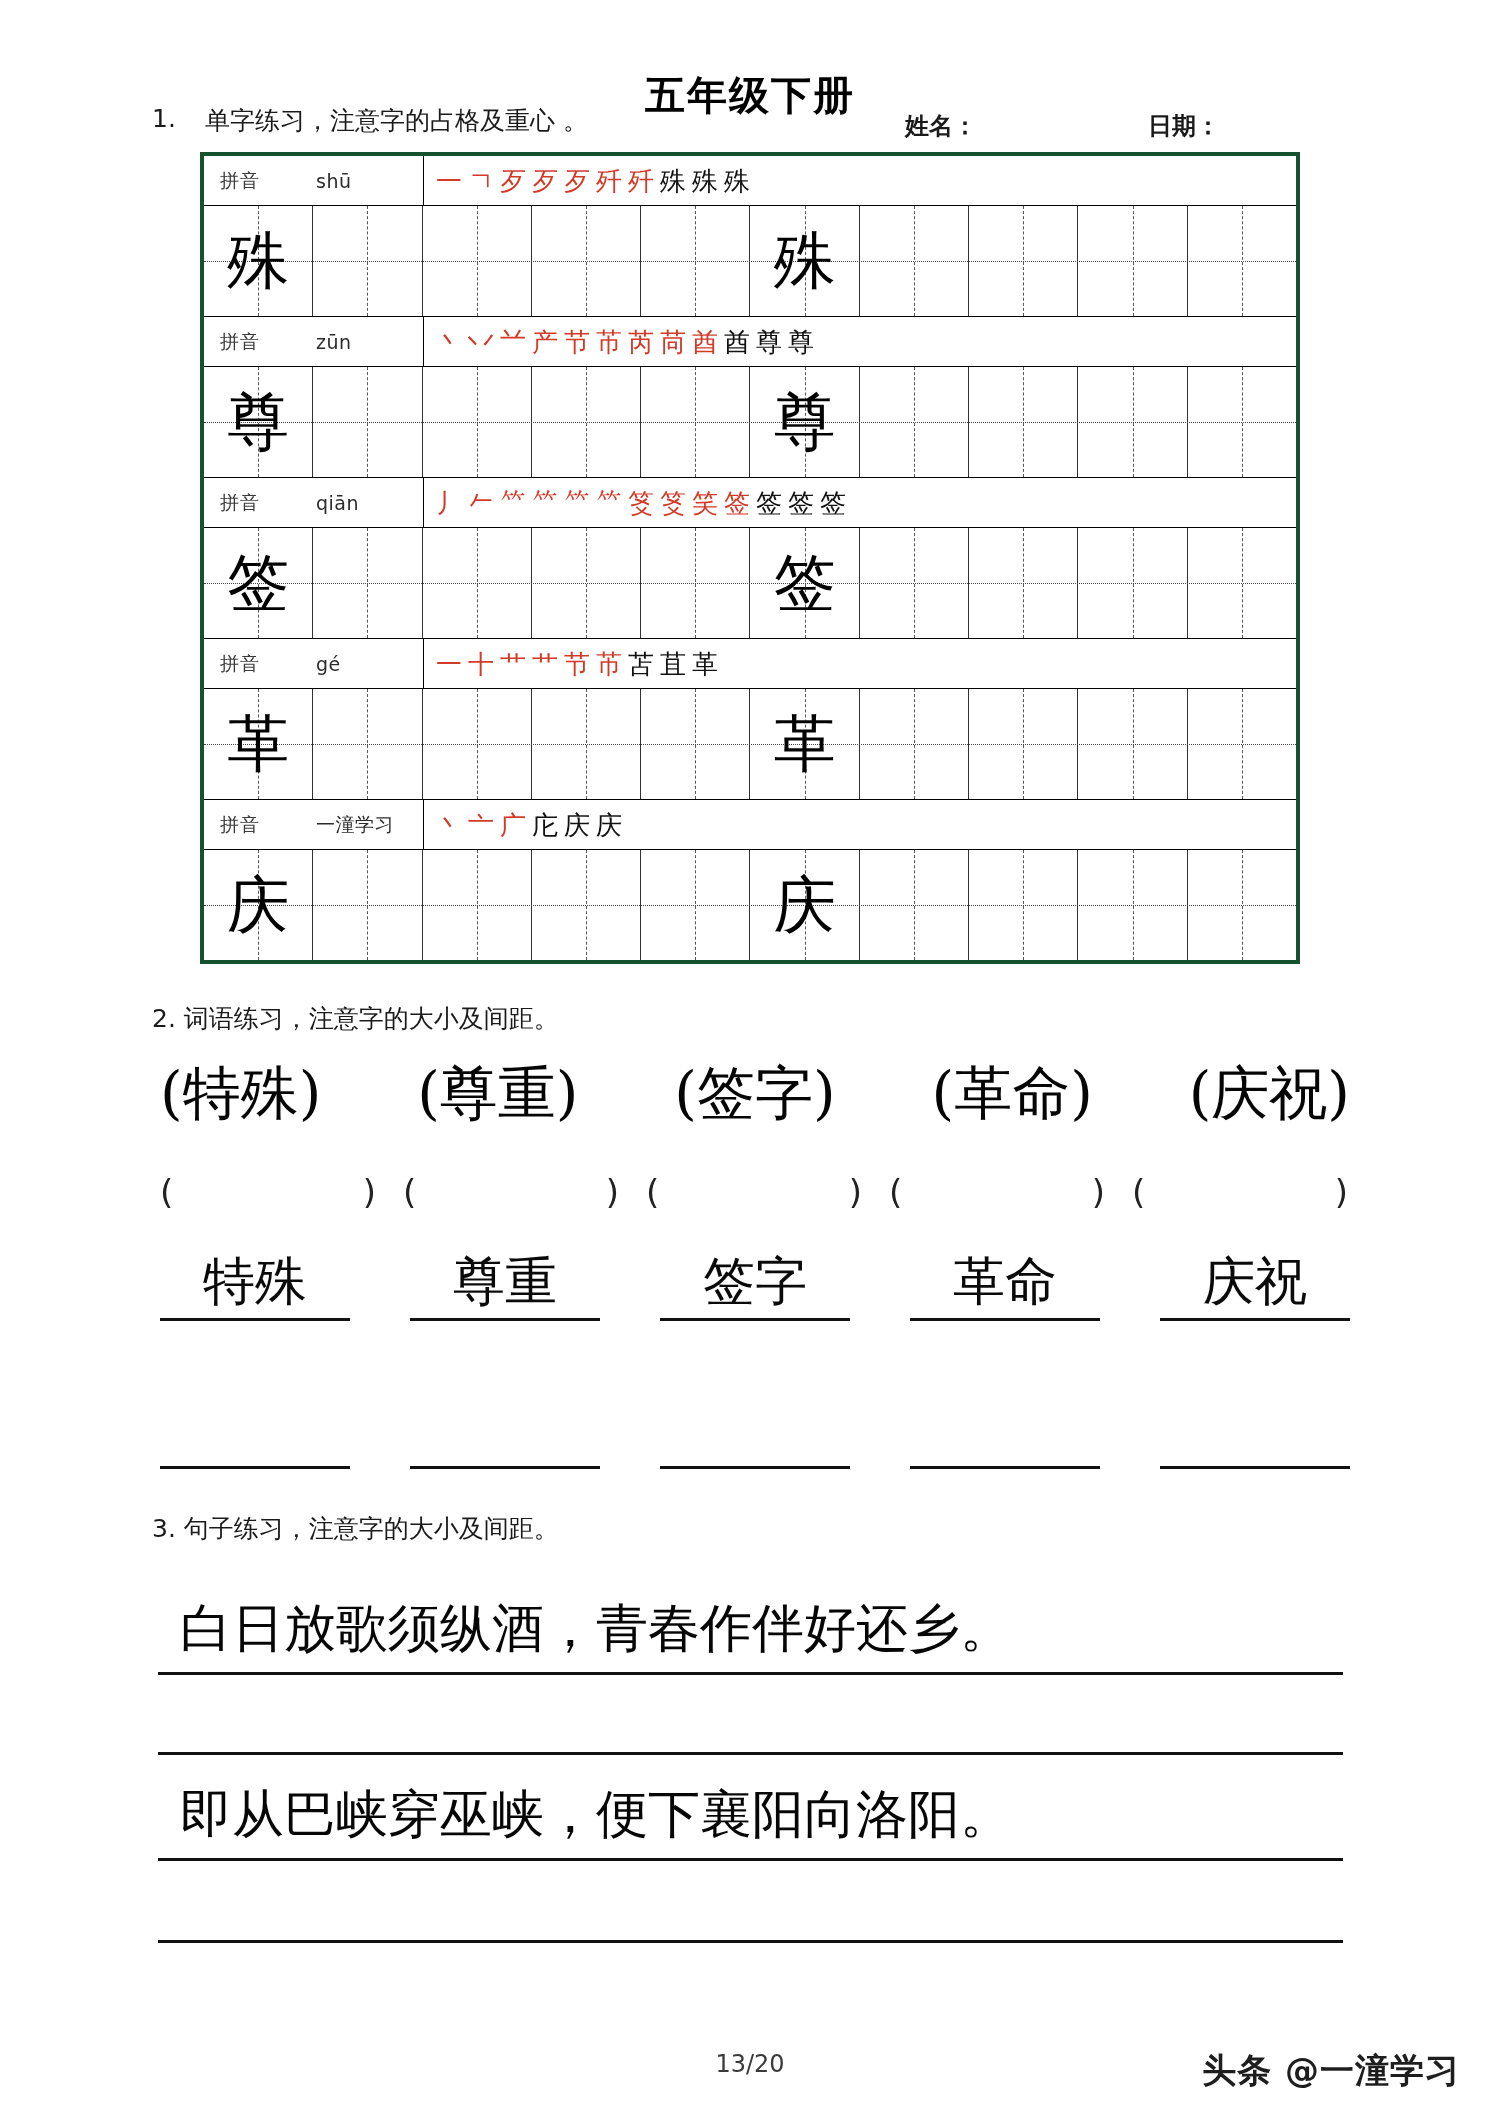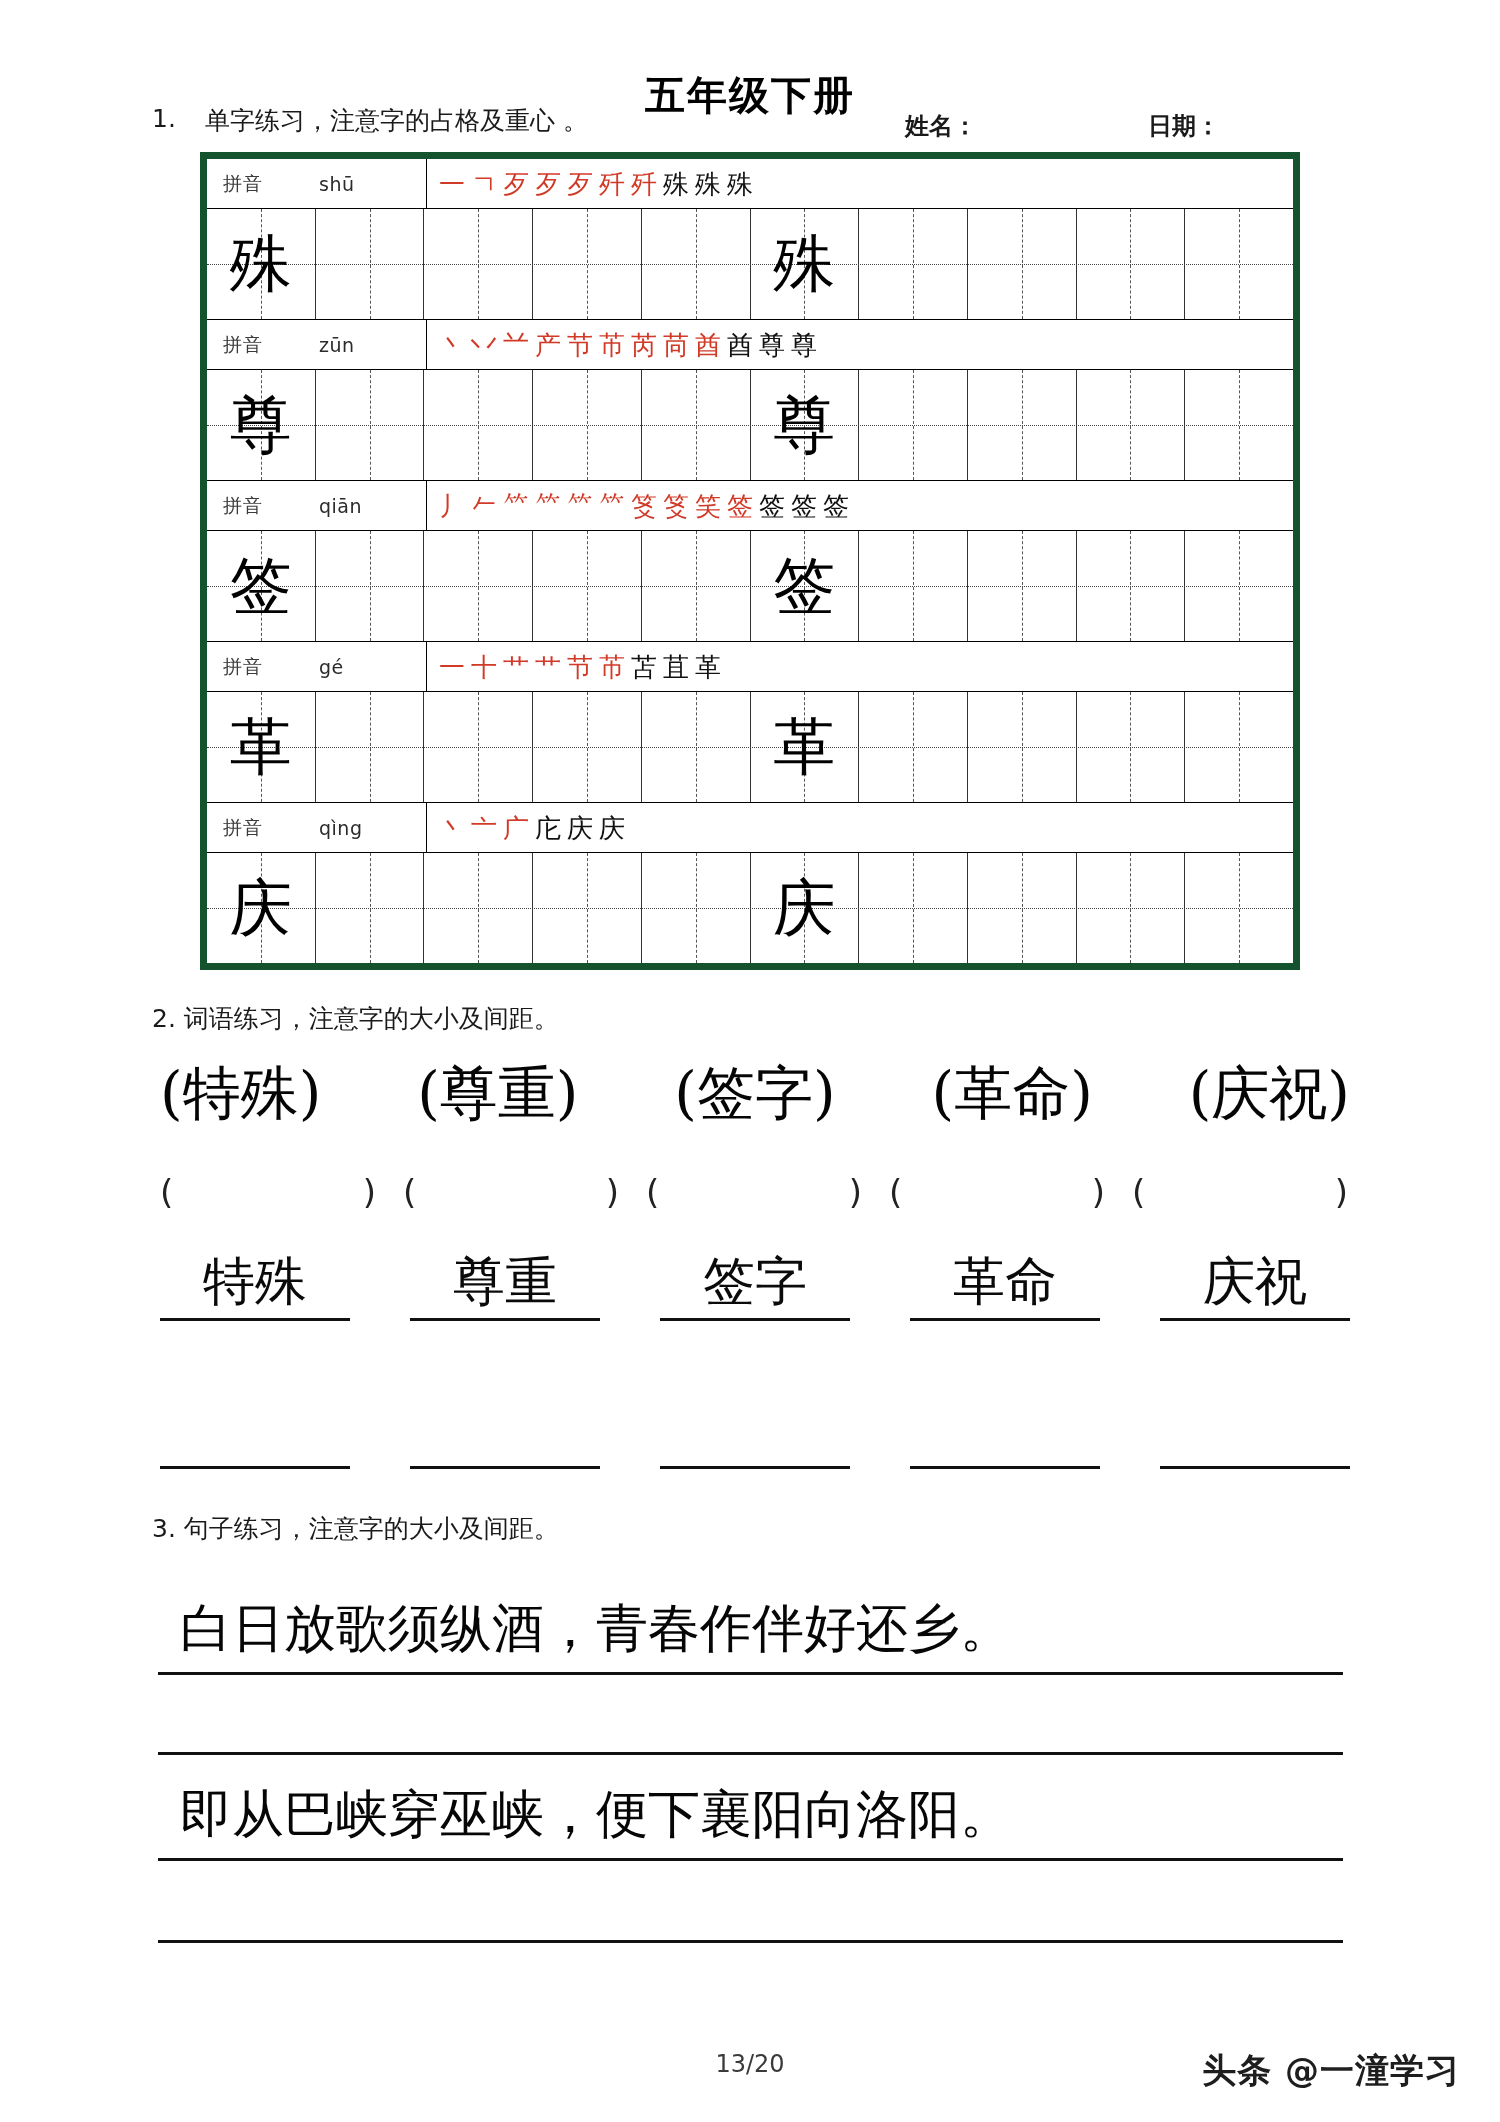--- a/index.html
+++ b/index.html
@@ -44,21 +44,21 @@
 
   .sec2-line { left: 152px; top: 1002px; }
   .sec3-line { left: 152px; top: 1512px; }
 
   
   .char-table {
     position: absolute;
     left: 200px;
     top: 152px;
     width: 1100px;
-    border: 7px solid #14532d;
+    border: 4px solid #14532d;
     box-sizing: border-box;
   }
   .char-block { border-bottom: 1.5px solid #000; }
   .char-block:last-child { border-bottom: none; }
 
   
   .pinyin-row {
     display: flex;
     height: 50px;
     border-bottom: 1.5px solid #000;
@@ -446,21 +446,21 @@
         </div>
         <div class="grid-cell">
           <span class="cell-char blank">革</span>
         </div>
       </div>
     </div>
     <div class="char-block">
       <div class="pinyin-row">
         <div class="pinyin-cell">
           <span class="pinyin-tag">拼音</span>
-          <span class="pinyin-value">qìng</span>
+          <span class="pinyin-value">一潼学习</span>
         </div>
         <div class="stroke-cell">
           <span class="stroke-seq"><span class="s-red">丶</span><span class="s-red">亠</span><span class="s-red">广</span><span class="s-blk">庀</span><span class="s-blk">庆</span><span class="s-blk">庆</span></span>
         </div>
       </div>
       <div class="grid-row">
         <div class="grid-cell">
           <span class="cell-char">庆</span>
         </div>
         <div class="grid-cell">

